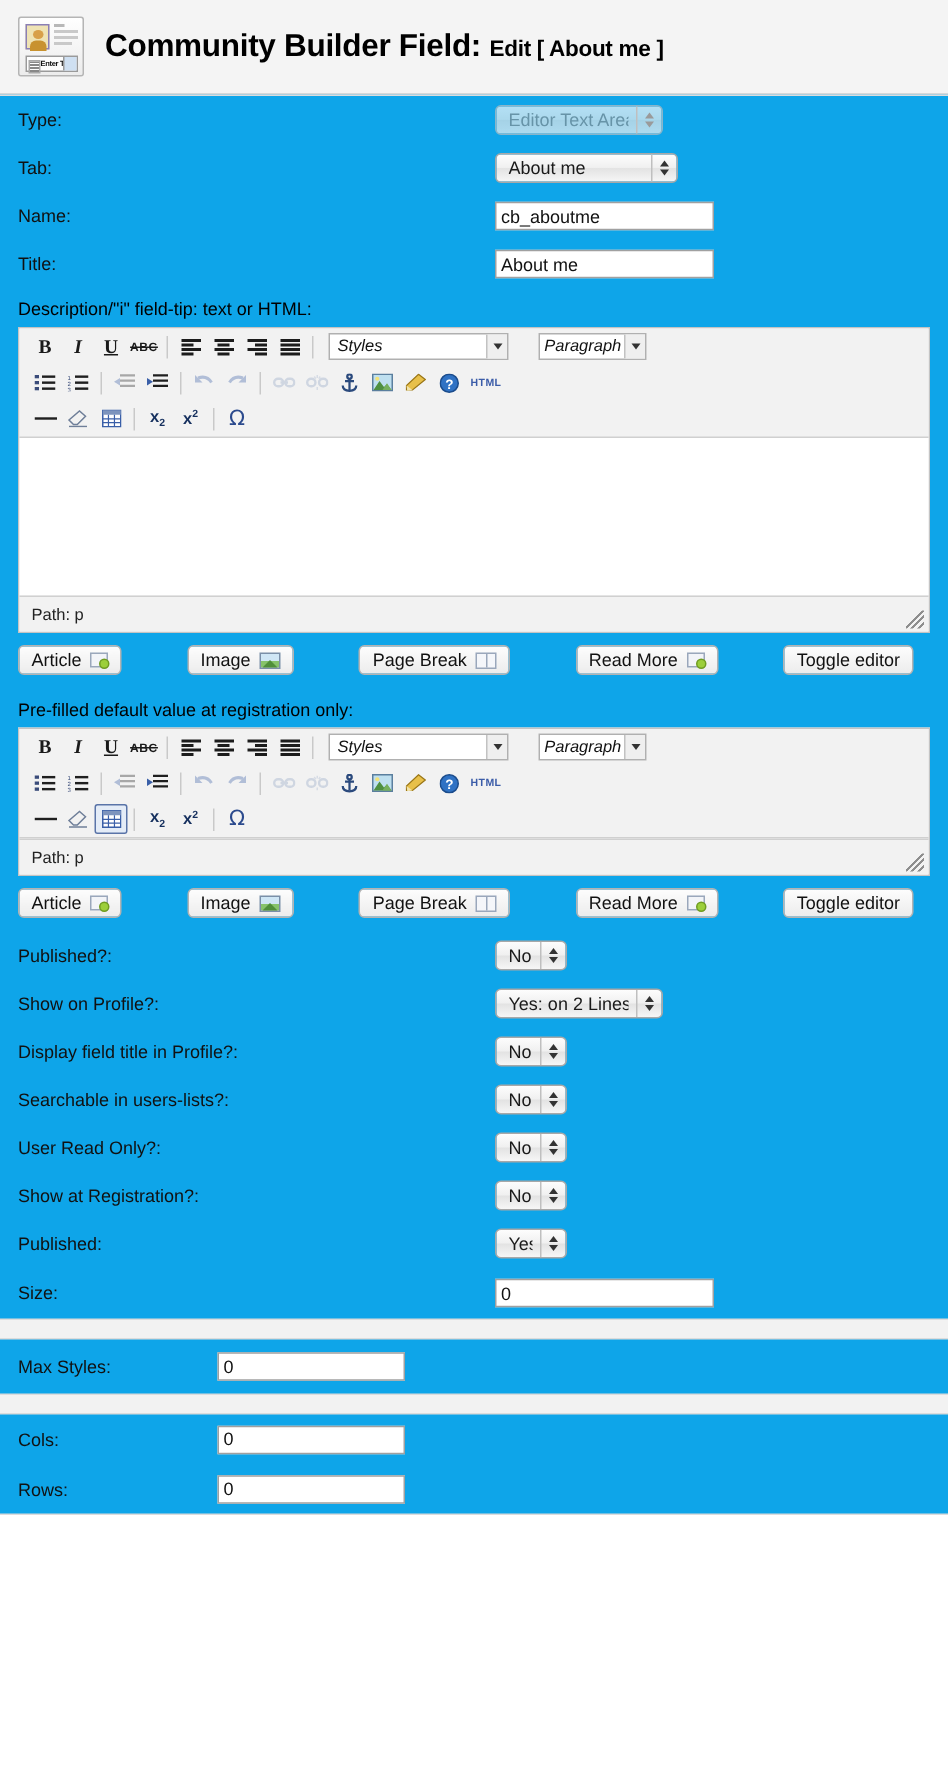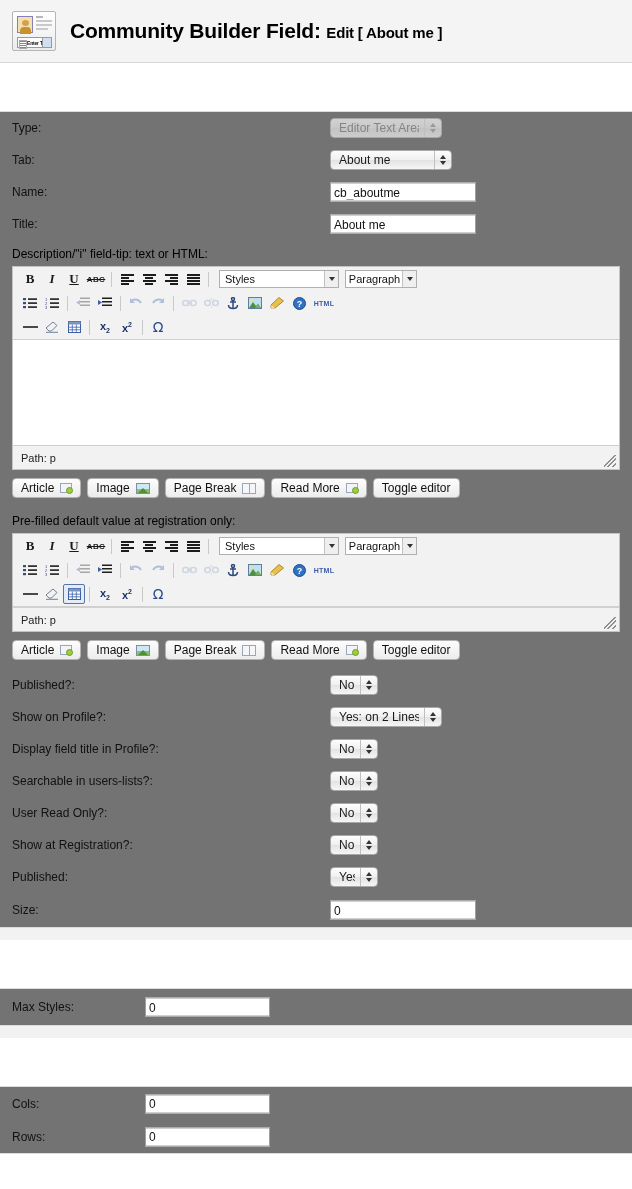--- a/index.html
+++ b/index.html
@@ -82,24 +82,23 @@
     letter-spacing: -0.2px;
     white-space: nowrap;
   }
   .header-title .sub {
     font-size: 15px;
     font-weight: bold;
   }
 
   
   .panel {
-    background:#737373;
+    background:#0ea5e9;
     border-top:1px solid #dcdcdc;
     border-bottom:1px solid #dcdcdc;
-    margin-top:48px;
   }
   .panel-gap { height:12px; background:#f2f2f2; }
 
   .row {
     display:flex;
     align-items:center;
     min-height:32px;
     padding: 0 12px;
   }
   .row .lbl {
@@ -193,21 +192,21 @@
   }
   .tbtn .serif { font-family:"Liberation Serif", serif; font-weight:bold; font-size:13px; color:#1a1a1a;}
   .tbtn .serif-i { font-family:"Liberation Serif", serif; font-style:italic; font-weight:bold; font-size:13px;color:#1a1a1a;}
   .tbtn .serif-u { font-family:"Liberation Serif", serif; font-weight:bold; font-size:13px; text-decoration:underline;color:#1a1a1a;}
   .tbtn .abc { font-size:8px; font-weight:bold; letter-spacing:0.4px; text-decoration:line-through; color:#1a1a1a;}
   .tbtn .htmltxt { font-size:7px; font-weight:bold; color:#3b5ca8; letter-spacing:0.3px; }
 
   .align-ico { width:13px; height:10px; display:block; }
   .align-ico span { display:block; height:1.6px; background:#1c1c1c; margin-bottom:1.4px; }
 
-  .mce-selects { display:flex; align-items:center; gap:6px; margin-left:6px; }
+  .mce-selects { display:flex; align-items:center; gap:20px; margin-left:6px;font-style:italic; }
   .mce-sel {
     height:18px; border:1px solid #b0b0b0; background:#fff;
     display:flex; align-items:center; font-size:11px; color:#111;
     padding-left:5px; position:relative;
   }
   .mce-sel .cap { padding-right:18px; white-space:nowrap; }
   .mce-sel .dd {
     position:absolute; right:0; top:0; bottom:0; width:14px;
     background:#efefef; border-left:1px solid #c2c2c2;
     display:flex; align-items:center; justify-content:center;
@@ -241,21 +240,21 @@
   .mce-grip {
     position:absolute; right:3px; bottom:2px;
     width:12px; height:12px;
     background:
       linear-gradient(135deg, transparent 0 44%, #8e8e8e 44% 52%, transparent 52%),
       linear-gradient(135deg, transparent 0 62%, #8e8e8e 62% 70%, transparent 70%),
       linear-gradient(135deg, transparent 0 80%, #8e8e8e 80% 88%, transparent 88%);
   }
 
   
-  .jbtns { display:flex; gap:6px; padding:8px 12px 9px 12px; }
+  .jbtns { display:flex; gap:6px; padding:8px 23px 9px 12px;justify-content:space-between; }
   .jbtn {
     display:flex; align-items:center; gap:6px;
     height:20px; padding:0 8px;
     border:1px solid #b3b3b3; border-radius:4px;
     background: linear-gradient(#fdfdfd, #ececec);
     font-size:12px; color:#111;
     cursor:pointer; white-space:nowrap;
   }
   .ico-article, .ico-readmore {
     width:12px;height:10px;border:1px solid #9aa7bb;background:#f2f4f8;position:relative;

